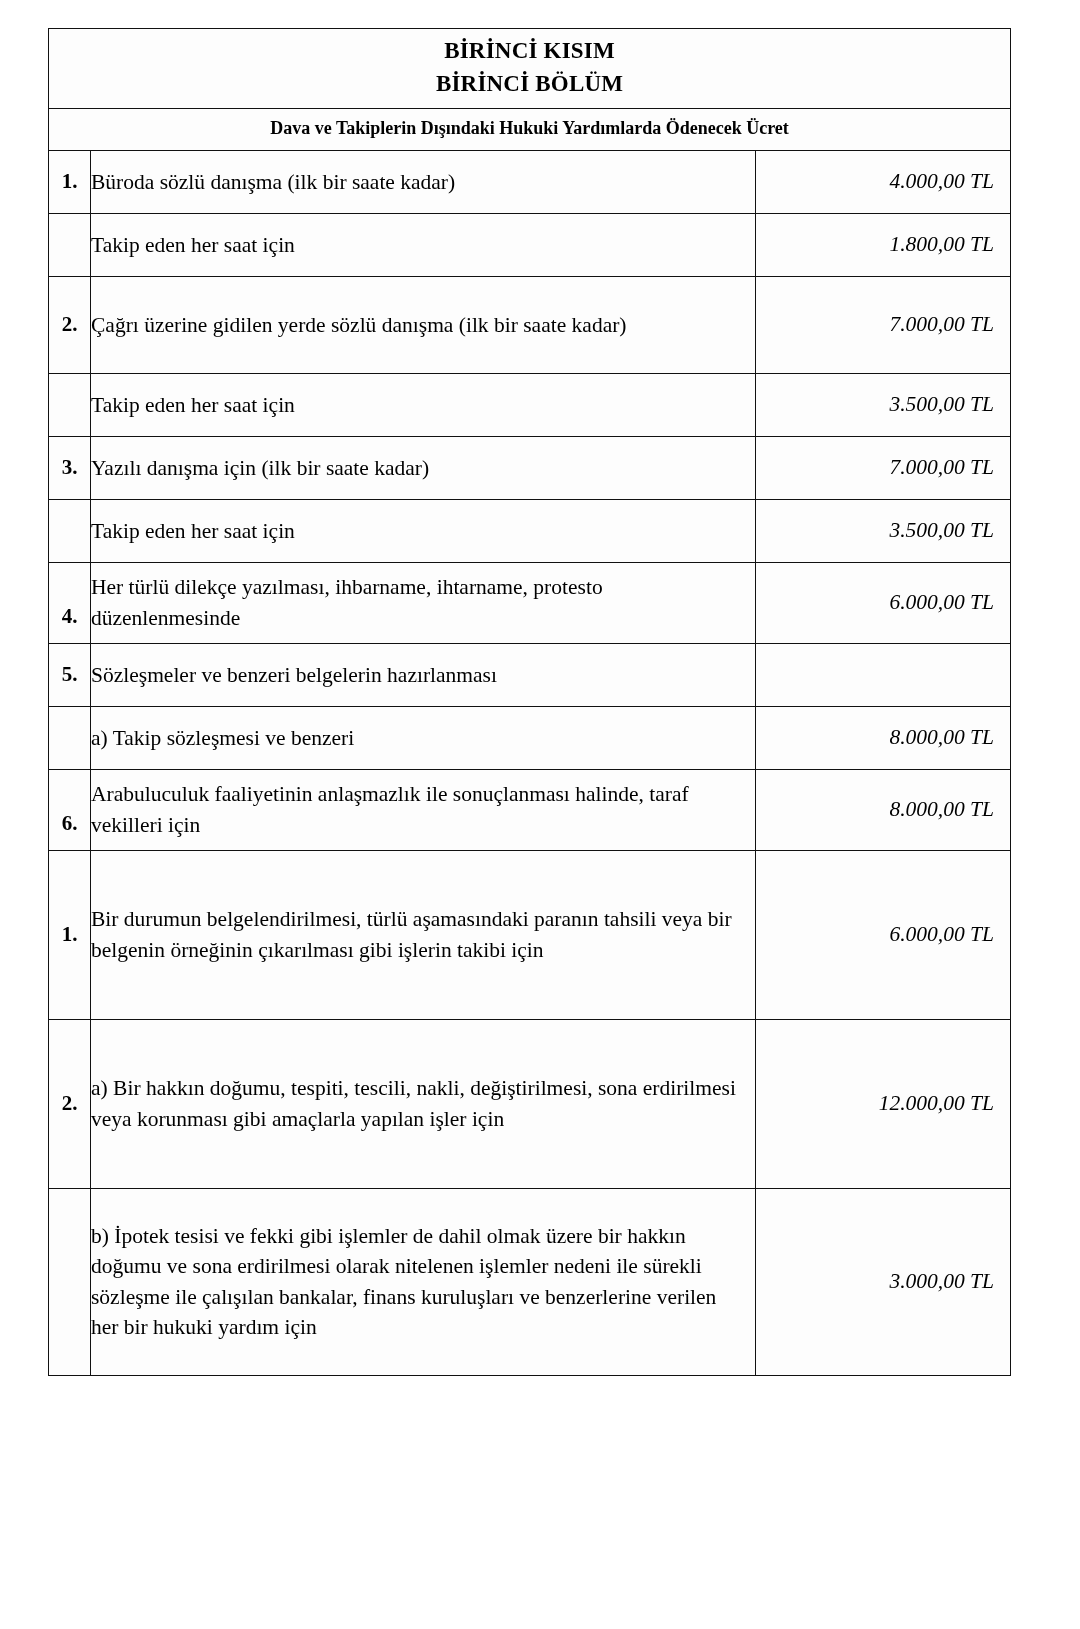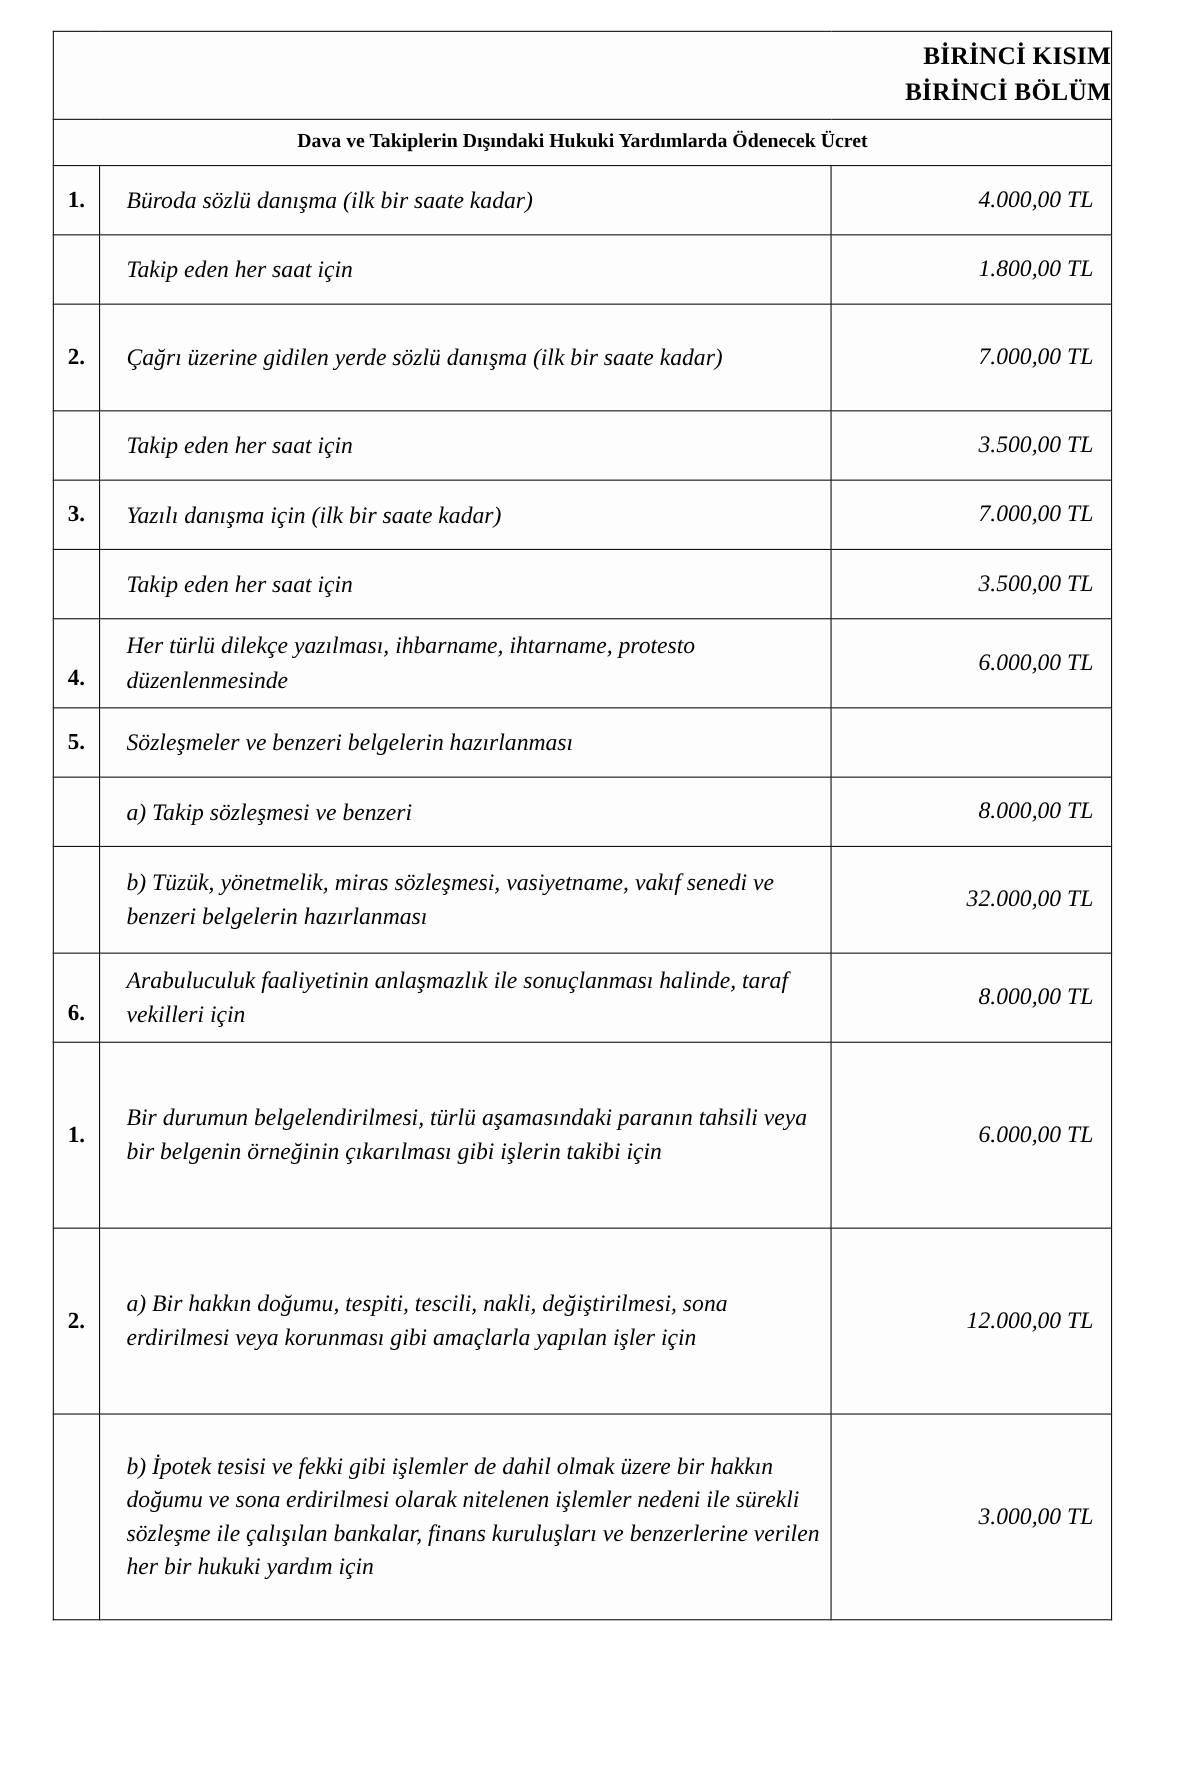--- a/index.html
+++ b/index.html
@@ -46,21 +46,20 @@
     text-align: center;
     font-weight: bold;
     font-size: 23px;
     letter-spacing: 0.2px;
     padding: 6px 0 8px 0;
     line-height: 1.42;
     border-bottom: none;
   }
   td.banner .banner-line {
     display: block;
-    text-align: right;
   }
 
   
   td.subtitle {
     background: #fdfdfd;
     text-align: center;
     font-weight: bold;
     font-size: 18px;
     padding: 8px 10px 10px 10px;
     border-top: none;
@@ -76,23 +75,22 @@
   }
   td.num.bottomish {
     vertical-align: bottom;
     padding-bottom: 14px;
   }
 
   
   td.desc {
     font-size: 21.5px;
     line-height: 1.42;
-    padding: 9px 10px 9px 24px;
+    padding: 9px 10px 9px 0;
     text-align: left;
-    font-style: italic;
   }
 
   
   td.amount {
     font-size: 21.5px;
     text-align: right;
     padding: 9px 16px 9px 8px;
     white-space: nowrap;
     font-style: italic;
   }
@@ -165,25 +163,20 @@
       <tr class="h-sm">
         <td class="num">5.</td>
         <td class="desc">Sözleşmeler ve benzeri belgelerin hazırlanması</td>
         <td class="amount"></td>
       </tr>
       <tr class="h-sm">
         <td class="num"></td>
         <td class="desc">a) Takip sözleşmesi ve benzeri</td>
         <td class="amount">8.000,00 TL</td>
       </tr>
-      <tr class="h-lg">
-        <td class="num"></td>
-        <td class="desc">b) Tüzük, yönetmelik, miras sözleşmesi, vasiyetname, vakıf senedi ve benzeri belgelerin hazırlanması</td>
-        <td class="amount mid">32.000,00 TL</td>
-      </tr>
       <tr class="h-md">
         <td class="num bottomish">6.</td>
         <td class="desc">Arabuluculuk faaliyetinin anlaşmazlık ile sonuçlanması halinde, taraf vekilleri için</td>
         <td class="amount mid">8.000,00 TL</td>
       </tr>
 
 
       <tr class="h-xxl">
         <td class="num">1.</td>
         <td class="desc">Bir durumun belgelendirilmesi, türlü aşamasındaki paranın tahsili veya bir belgenin örneğinin çıkarılması gibi işlerin takibi için</td>

